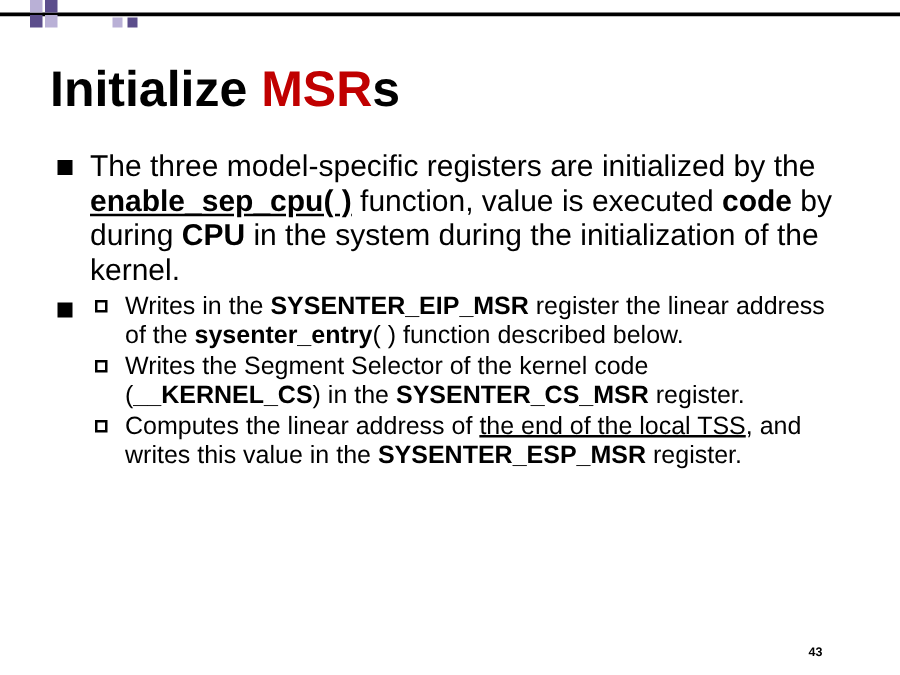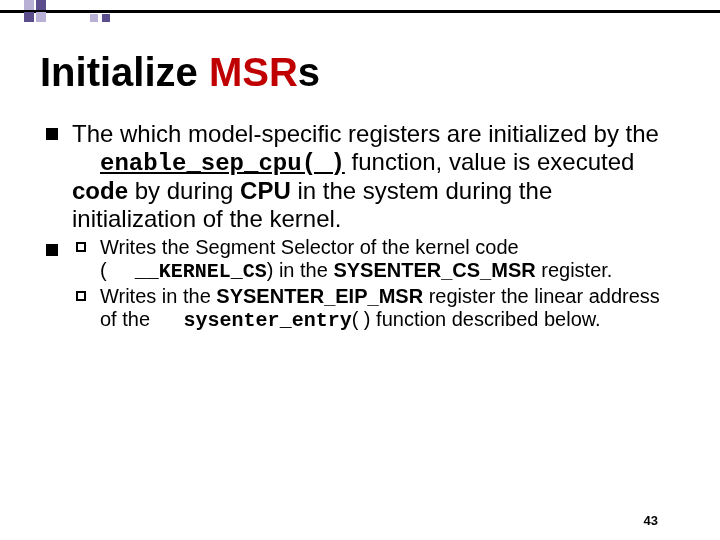--- a/index.html
+++ b/index.html
@@ -92,32 +92,31 @@
     position: absolute;
     left: 4px;
     top: 6px;
     width: 10px;
     height: 10px;
     border: 2px solid #000;
     box-sizing: border-box;
     background: #fff;
   }
   .mono {
-    font-family: Liberation Mono, monospace;
+    font-family: Liberation Sans, sans-serif;
     font-weight: bold;
-    margin-left: 28px;
   }
   .u {
     text-decoration: underline;
   }
   .pagenum {
     position: absolute;
     right: 18px;
     bottom: 12px;
-    font-size: 13px;
+    font-size: 10px;
     font-weight: bold;
     color: #000;
   }
 </style>
 </head>
 <body>
 
 <div class="slide">
 
   <div class="deco">
@@ -130,29 +129,32 @@
     <div class="sq" style="left:102px; top:14px; width:8px; height:8px; background:#5c4e8c;"></div>
   </div>
 
   <div class="title">
     <span>Initialize </span><span class="hl">MSR</span><span>s</span>
   </div>
 
   <div class="content">
     <ul class="lvl1">
       <li>
-        <span>The which model-specific registers are initialized by the </span><span class="mono u">enable_sep_cpu( )</span><span> function, value is executed </span><b>code</b><span> by during </span><b>CPU</b><span> in the system during the initialization of the kernel.</span>
+        <span>The three model-specific registers are initialized by the </span><span class="mono u">enable_sep_cpu( )</span><span> function, value is executed </span><b>code</b><span> by during </span><b>CPU</b><span> in the system during the initialization of the kernel.</span>
       </li>
       <li>
         <ul class="lvl2">
           <li>
+            <span>Writes in the </span><b>SYSENTER_EIP_MSR</b><span> register the linear address of the </span><span class="mono">sysenter_entry</span><span>( ) function described below.</span>
+          </li>
+          <li>
             <span>Writes the Segment Selector of the kernel code (</span><span class="mono">__KERNEL_CS</span><span>) in the </span><b>SYSENTER_CS_MSR</b><span> register.</span>
           </li>
           <li>
-            <span>Writes in the </span><b>SYSENTER_EIP_MSR</b><span> register the linear address of the </span><span class="mono">sysenter_entry</span><span>( ) function described below.</span>
+            <span>Computes the linear address of </span><span class="u">the end of the local TSS</span><span>, and writes this value in the </span><b>SYSENTER_ESP_MSR</b><span> register.</span>
           </li>
         </ul>
       </li>
     </ul>
   </div>
 
   <div class="pagenum">43</div>
 
 </div>
 

